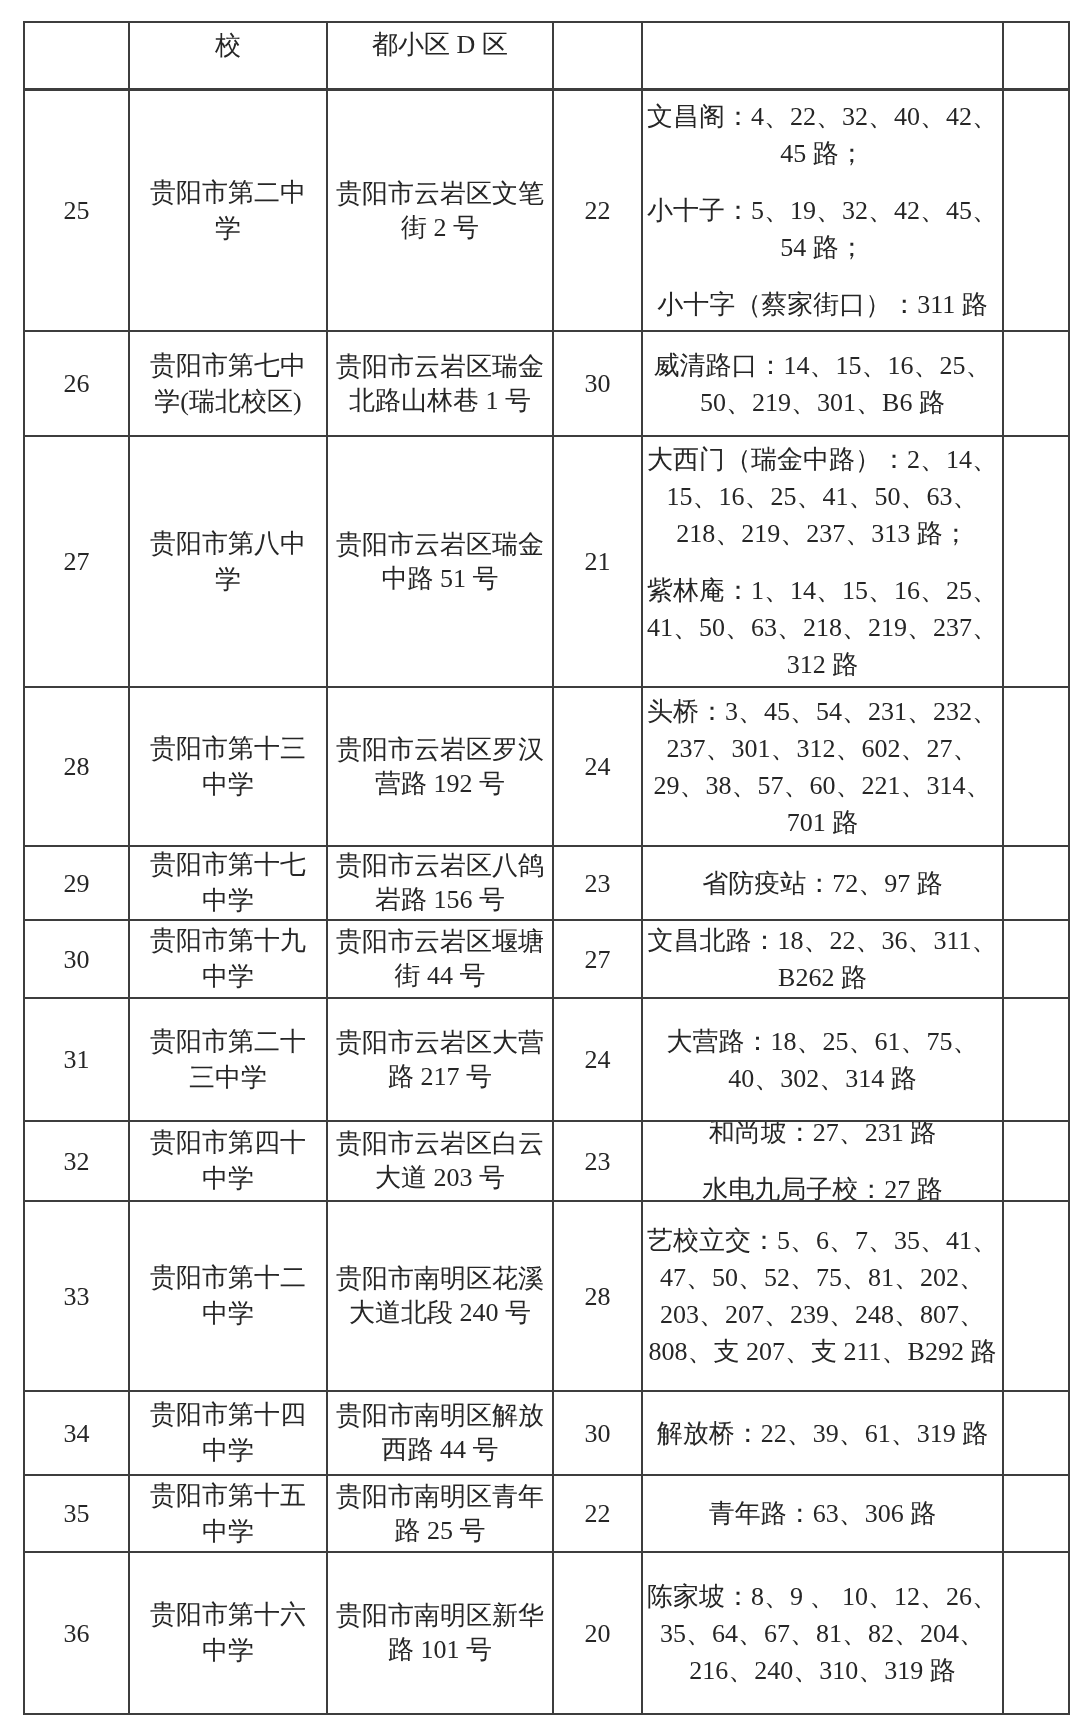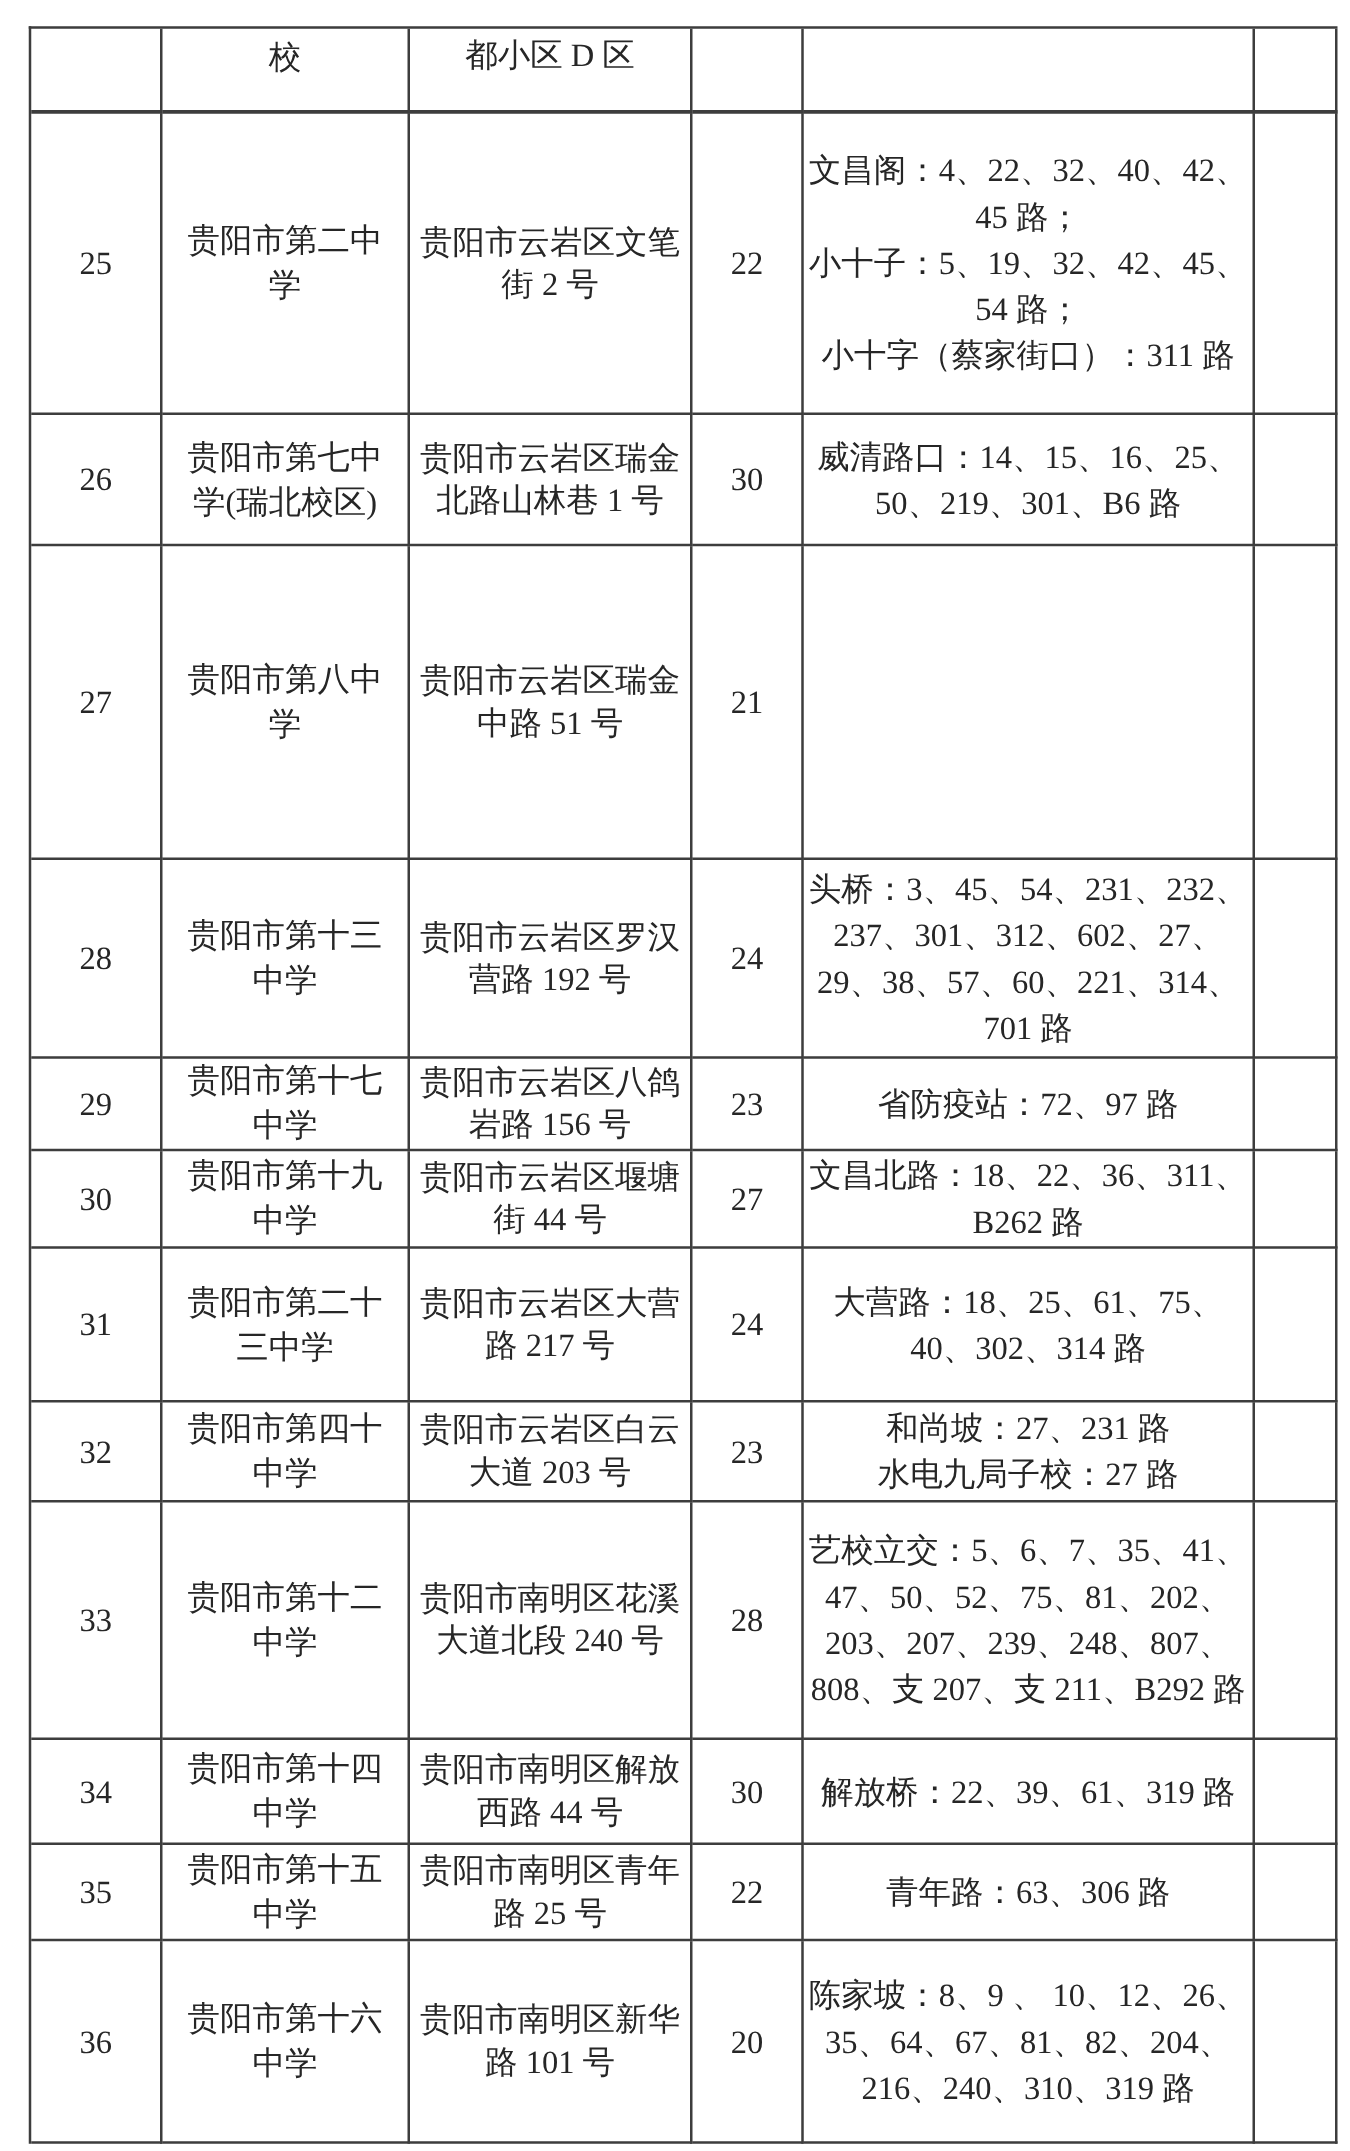--- a/index.html
+++ b/index.html
@@ -26,21 +26,21 @@
     border-bottom: 2px solid #3d3d3d;
     display: flex; flex-direction: column;
     justify-content: center; align-items: center;
     font-size: 26px; line-height: 37px;
     text-align: center;
     padding: 2px 6px;
     overflow: hidden;
   }
   .c2 { padding: 2px 8px; line-height: 36px; }
   .c3 { padding: 2px 8px; line-height: 34px; }
-  .c5 { padding: 2px 4px; line-height: 37px; }
+  .c5 { padding: 2px 4px; line-height: 37px; gap: 20px; }
   .para { width: 100%; text-align: center; overflow-wrap: break-word; }
   .hdr { justify-content: flex-start; padding-top: 5px; border-bottom-width: 3px; }
 </style>
 </head>
 <body>
 
 <div class="table">
 
   <div class="row">
     <div class="cell hdr"></div>
@@ -74,20 +74,22 @@
     </div>
     <div class="cell c6"></div>
   </div>
 
   <div class="row">
     <div class="cell c1">27</div>
     <div class="cell c2">贵阳市第八中学</div>
     <div class="cell c3">贵阳市云岩区瑞金中路 51 号</div>
     <div class="cell c4">21</div>
     <div class="cell c5">
+      <div class="para">大西门（瑞金中路）：2、14、15、16、25、41、50、63、218、219、237、313 路；</div>
+      <div class="para">紫林庵：1、14、15、16、25、41、50、63、218、219、237、312 路</div>
     </div>
     <div class="cell c6"></div>
   </div>
 
   <div class="row">
     <div class="cell c1">28</div>
     <div class="cell c2">贵阳市第十三中学</div>
     <div class="cell c3">贵阳市云岩区罗汉营路 192 号</div>
     <div class="cell c4">24</div>
     <div class="cell c5">

